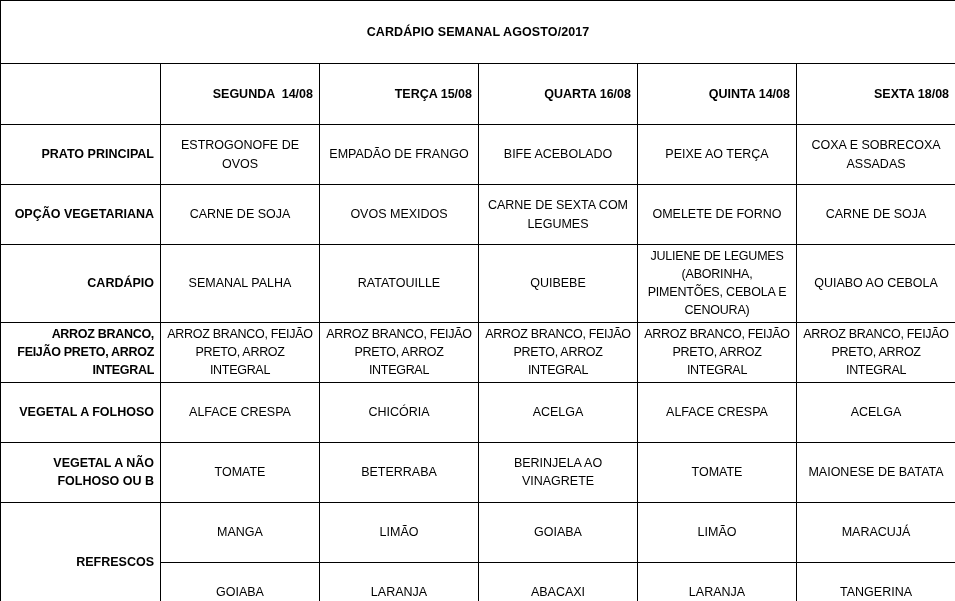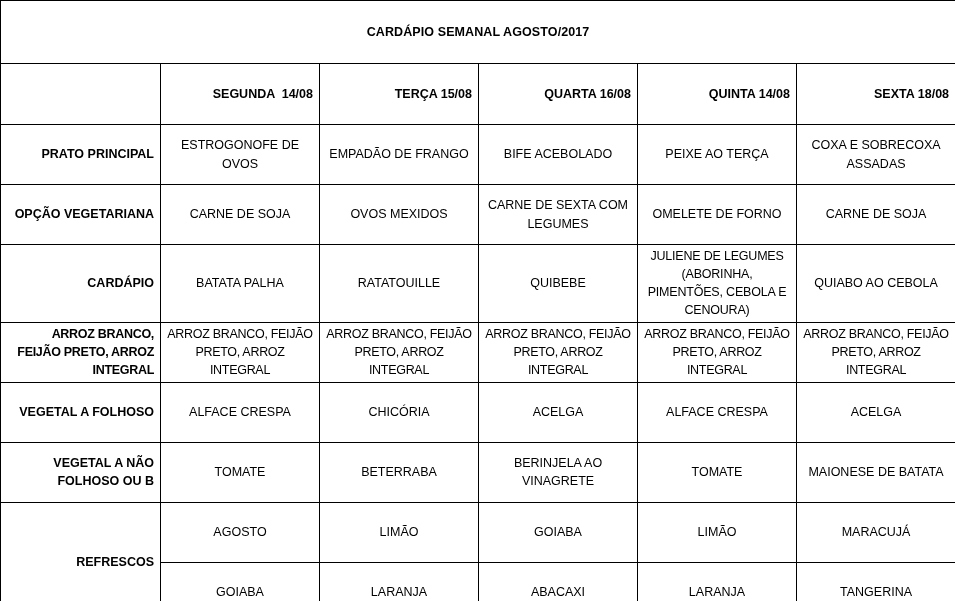--- a/index.html
+++ b/index.html
@@ -78,21 +78,21 @@
     <tr class="body-row">
       <td class="lbl">OPÇÃO VEGETARIANA</td>
       <td class="val">CARNE DE SOJA</td>
       <td class="val">OVOS MEXIDOS</td>
       <td class="val">CARNE DE SEXTA COM LEGUMES</td>
       <td class="val">OMELETE DE FORNO</td>
       <td class="val">CARNE DE SOJA</td>
     </tr>
     <tr class="body-row">
       <td class="lbl">CARDÁPIO</td>
-      <td class="val">BATATA PALHA</td>
+      <td class="val">SEMANAL PALHA</td>
       <td class="val">RATATOUILLE</td>
       <td class="val">QUIBEBE</td>
       <td class="val xs">JULIENE DE LEGUMES (ABORINHA, PIMENTÕES, CEBOLA E CENOURA)</td>
       <td class="val">QUIABO AO CEBOLA</td>
     </tr>
     <tr class="body-row">
       <td class="lbl sm">ARROZ BRANCO, FEIJÃO PRETO, ARROZ INTEGRAL</td>
       <td class="val sm">ARROZ BRANCO, FEIJÃO PRETO, ARROZ INTEGRAL</td>
       <td class="val sm">ARROZ BRANCO, FEIJÃO PRETO, ARROZ INTEGRAL</td>
       <td class="val sm">ARROZ BRANCO, FEIJÃO PRETO, ARROZ INTEGRAL</td>
@@ -110,21 +110,21 @@
     <tr class="body-row">
       <td class="lbl">VEGETAL A NÃO FOLHOSO OU B</td>
       <td class="val">TOMATE</td>
       <td class="val">BETERRABA</td>
       <td class="val">BERINJELA AO VINAGRETE</td>
       <td class="val">TOMATE</td>
       <td class="val">MAIONESE DE BATATA</td>
     </tr>
     <tr class="body-row">
       <td class="lbl lbl-top" rowspan="2">REFRESCOS</td>
-      <td class="val">AGOSTO</td>
+      <td class="val">MANGA</td>
       <td class="val">LIMÃO</td>
       <td class="val">GOIABA</td>
       <td class="val">LIMÃO</td>
       <td class="val">MARACUJÁ</td>
     </tr>
     <tr class="body-row">
       <td class="val">GOIABA</td>
       <td class="val">LARANJA</td>
       <td class="val">ABACAXI</td>
       <td class="val">LARANJA</td>

